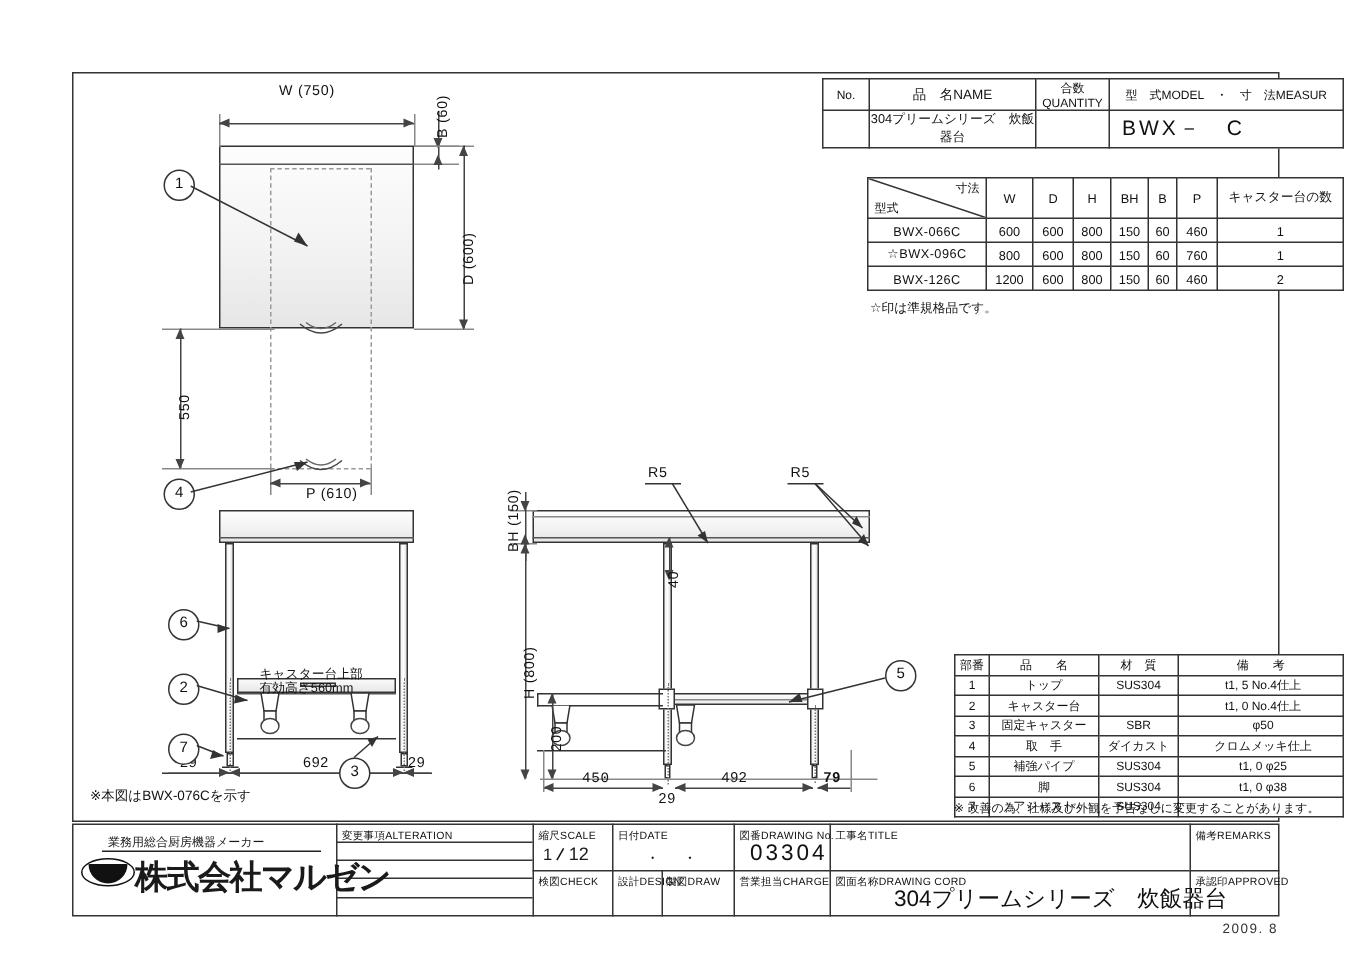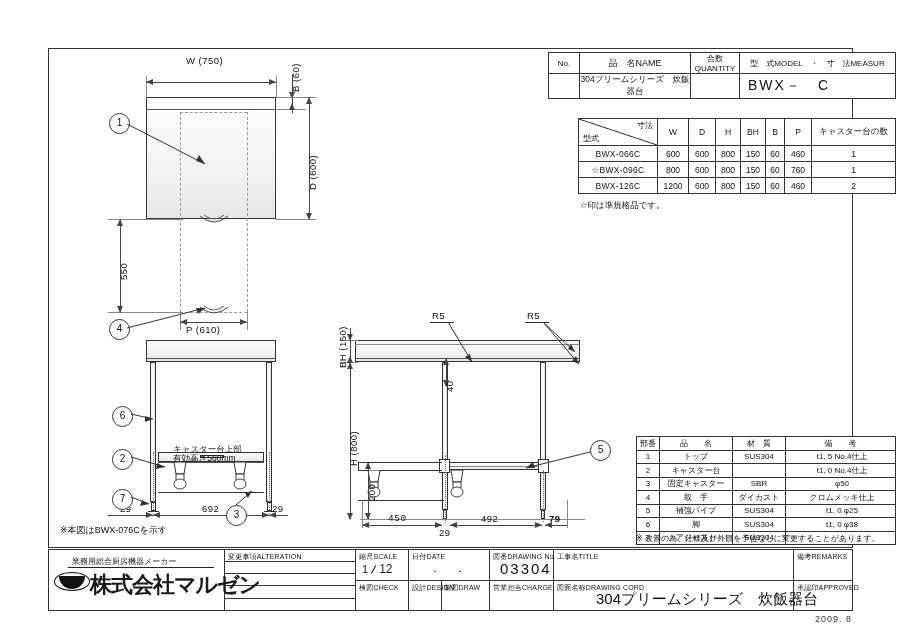--- a/index.html
+++ b/index.html
@@ -144,21 +144,21 @@
     <div class="dimline vert" style="left:120px;top:219px;height:93px;"></div>
     <div class="arw arw-u" style="left:117px;top:219px;"></div>
     <div class="arw arw-d" style="left:117px;top:306px;"></div>
     <div class="dimtxt rot" style="left:118px;top:280px;">550</div>
 
     <div class="ln v lite" style="left:180px;top:312px;height:18px;"></div>
     <div class="ln v lite" style="left:247px;top:312px;height:18px;"></div>
     <div class="dimline" style="left:180px;top:322px;width:67px;"></div>
     <div class="arw arw-l" style="left:180px;top:319px;"></div>
     <div class="arw arw-r" style="left:240px;top:319px;"></div>
-    <div class="dimtxt" style="left:186px;top:324px;">P (610)</div>
+    <div class="dimtxt" style="left:204px;top:324px;">P (610)</div>
 
     <div class="balloon" style="left:109px;top:113px;">1</div>
     <svg style="position:absolute;left:127px;top:122px;width:85px;height:48px;">
       <path d="M0,2 L78,42" stroke="#333" fill="none" stroke-width="1"></path>
       <path d="M78,42 L69,39 L72,33 Z" fill="#333"></path>
     </svg>
 
     <div class="balloon" style="left:109px;top:319px;">4</div>
     <svg style="position:absolute;left:127px;top:303px;width:85px;height:28px;">
       <path d="M0,25 L78,5" stroke="#333" fill="none" stroke-width="1"></path>

